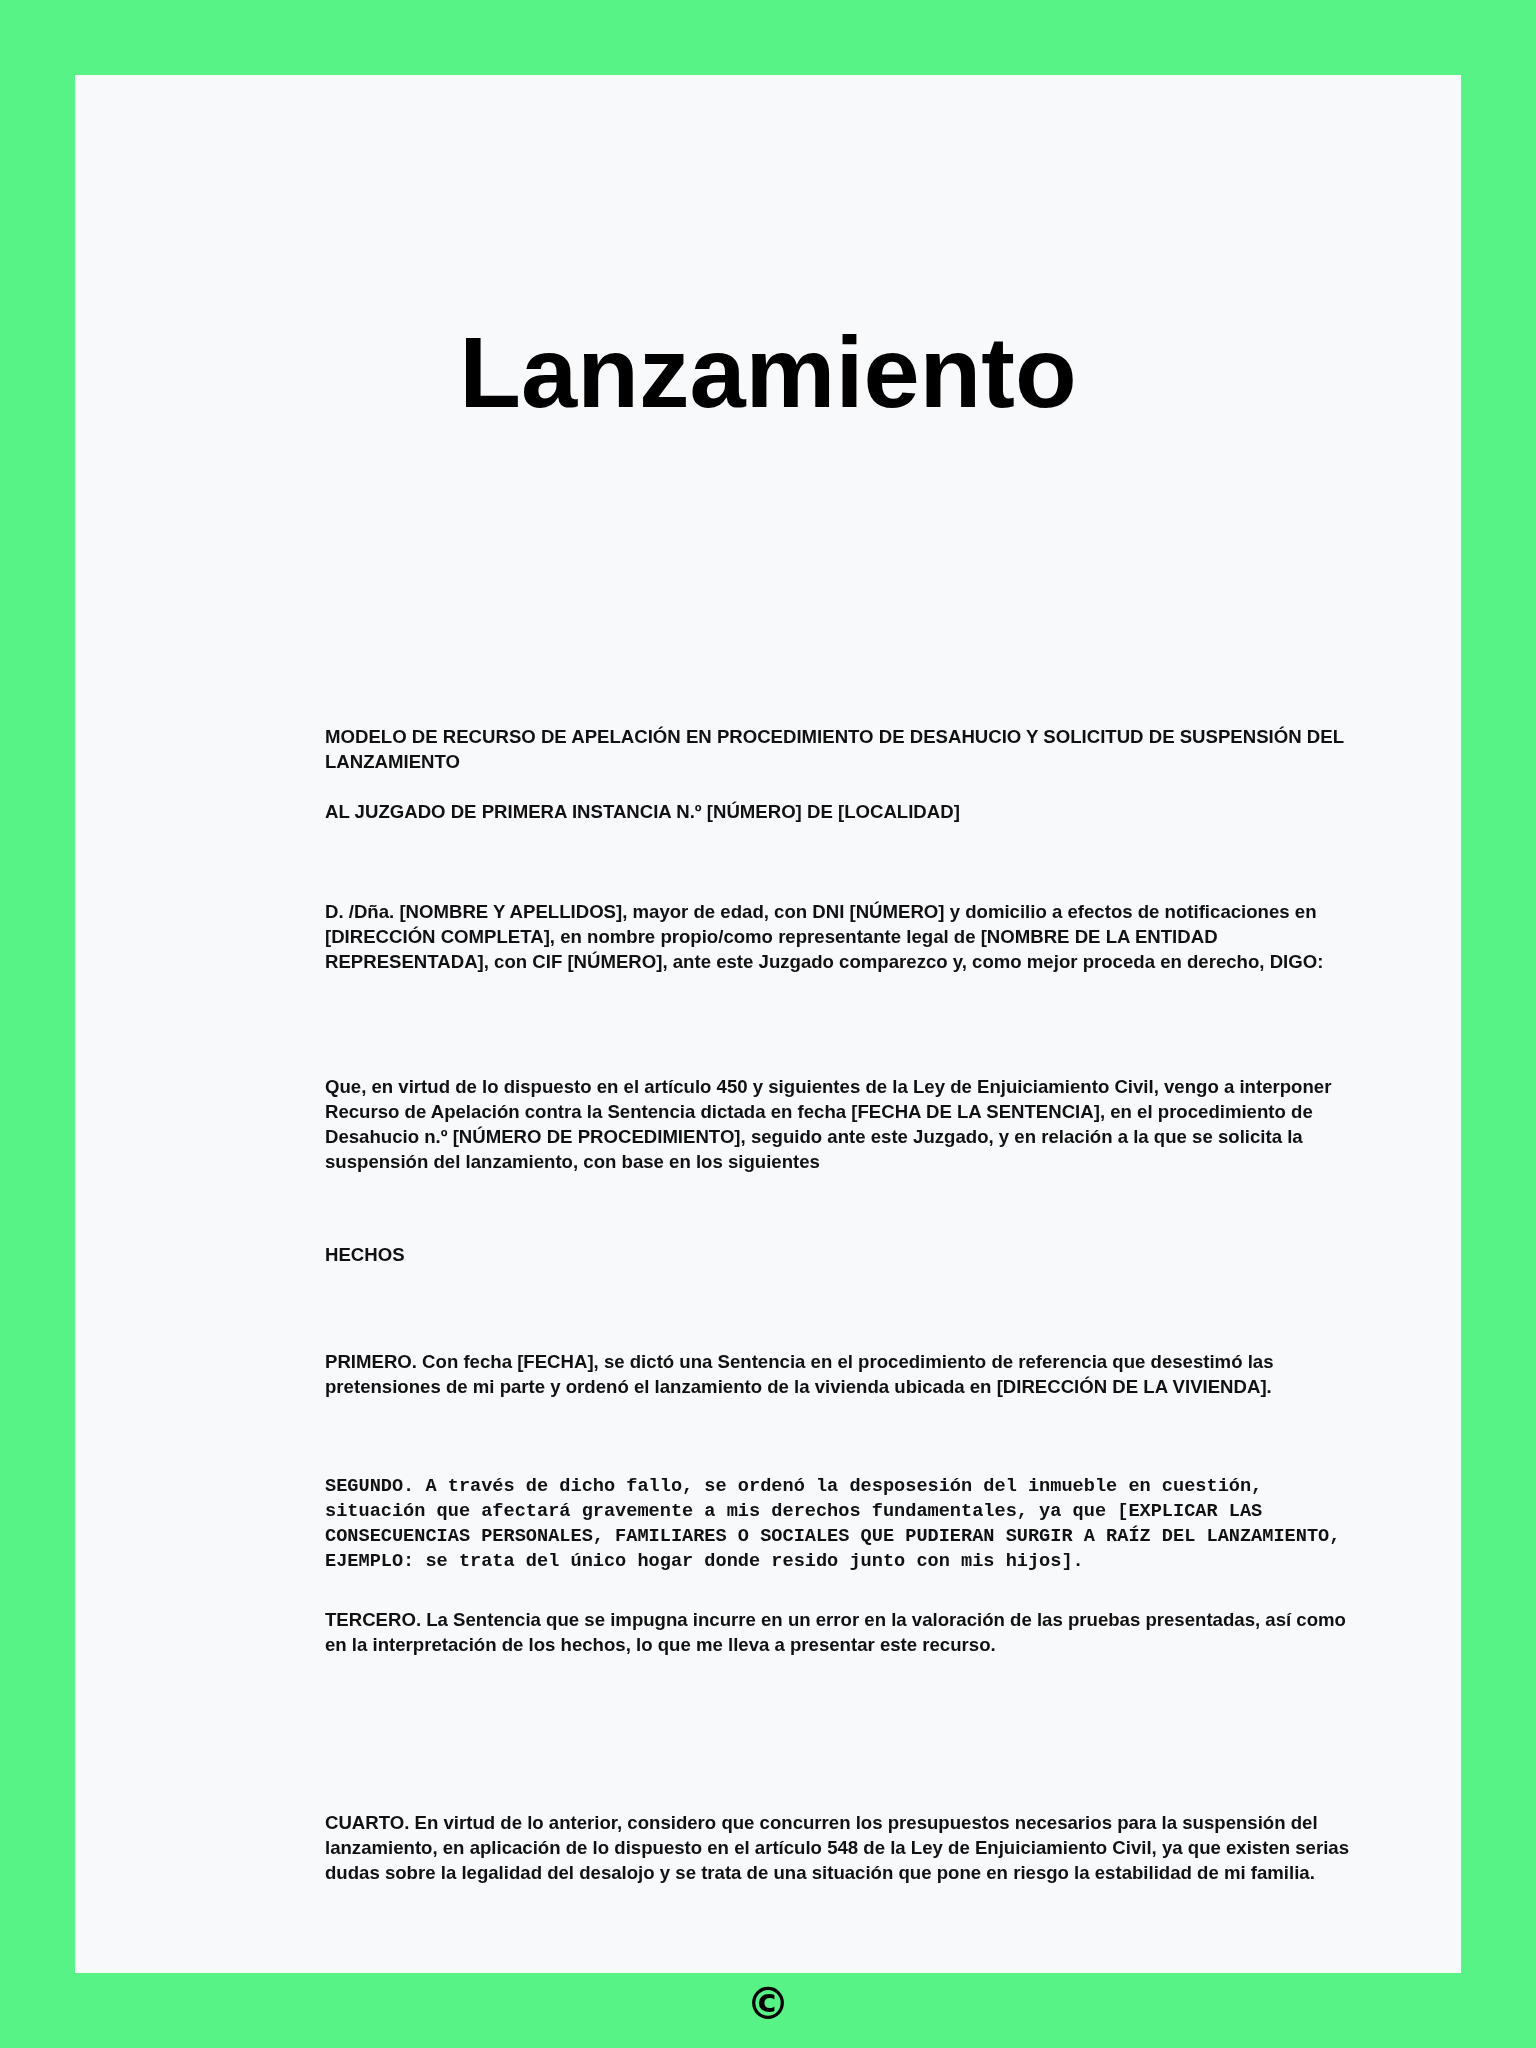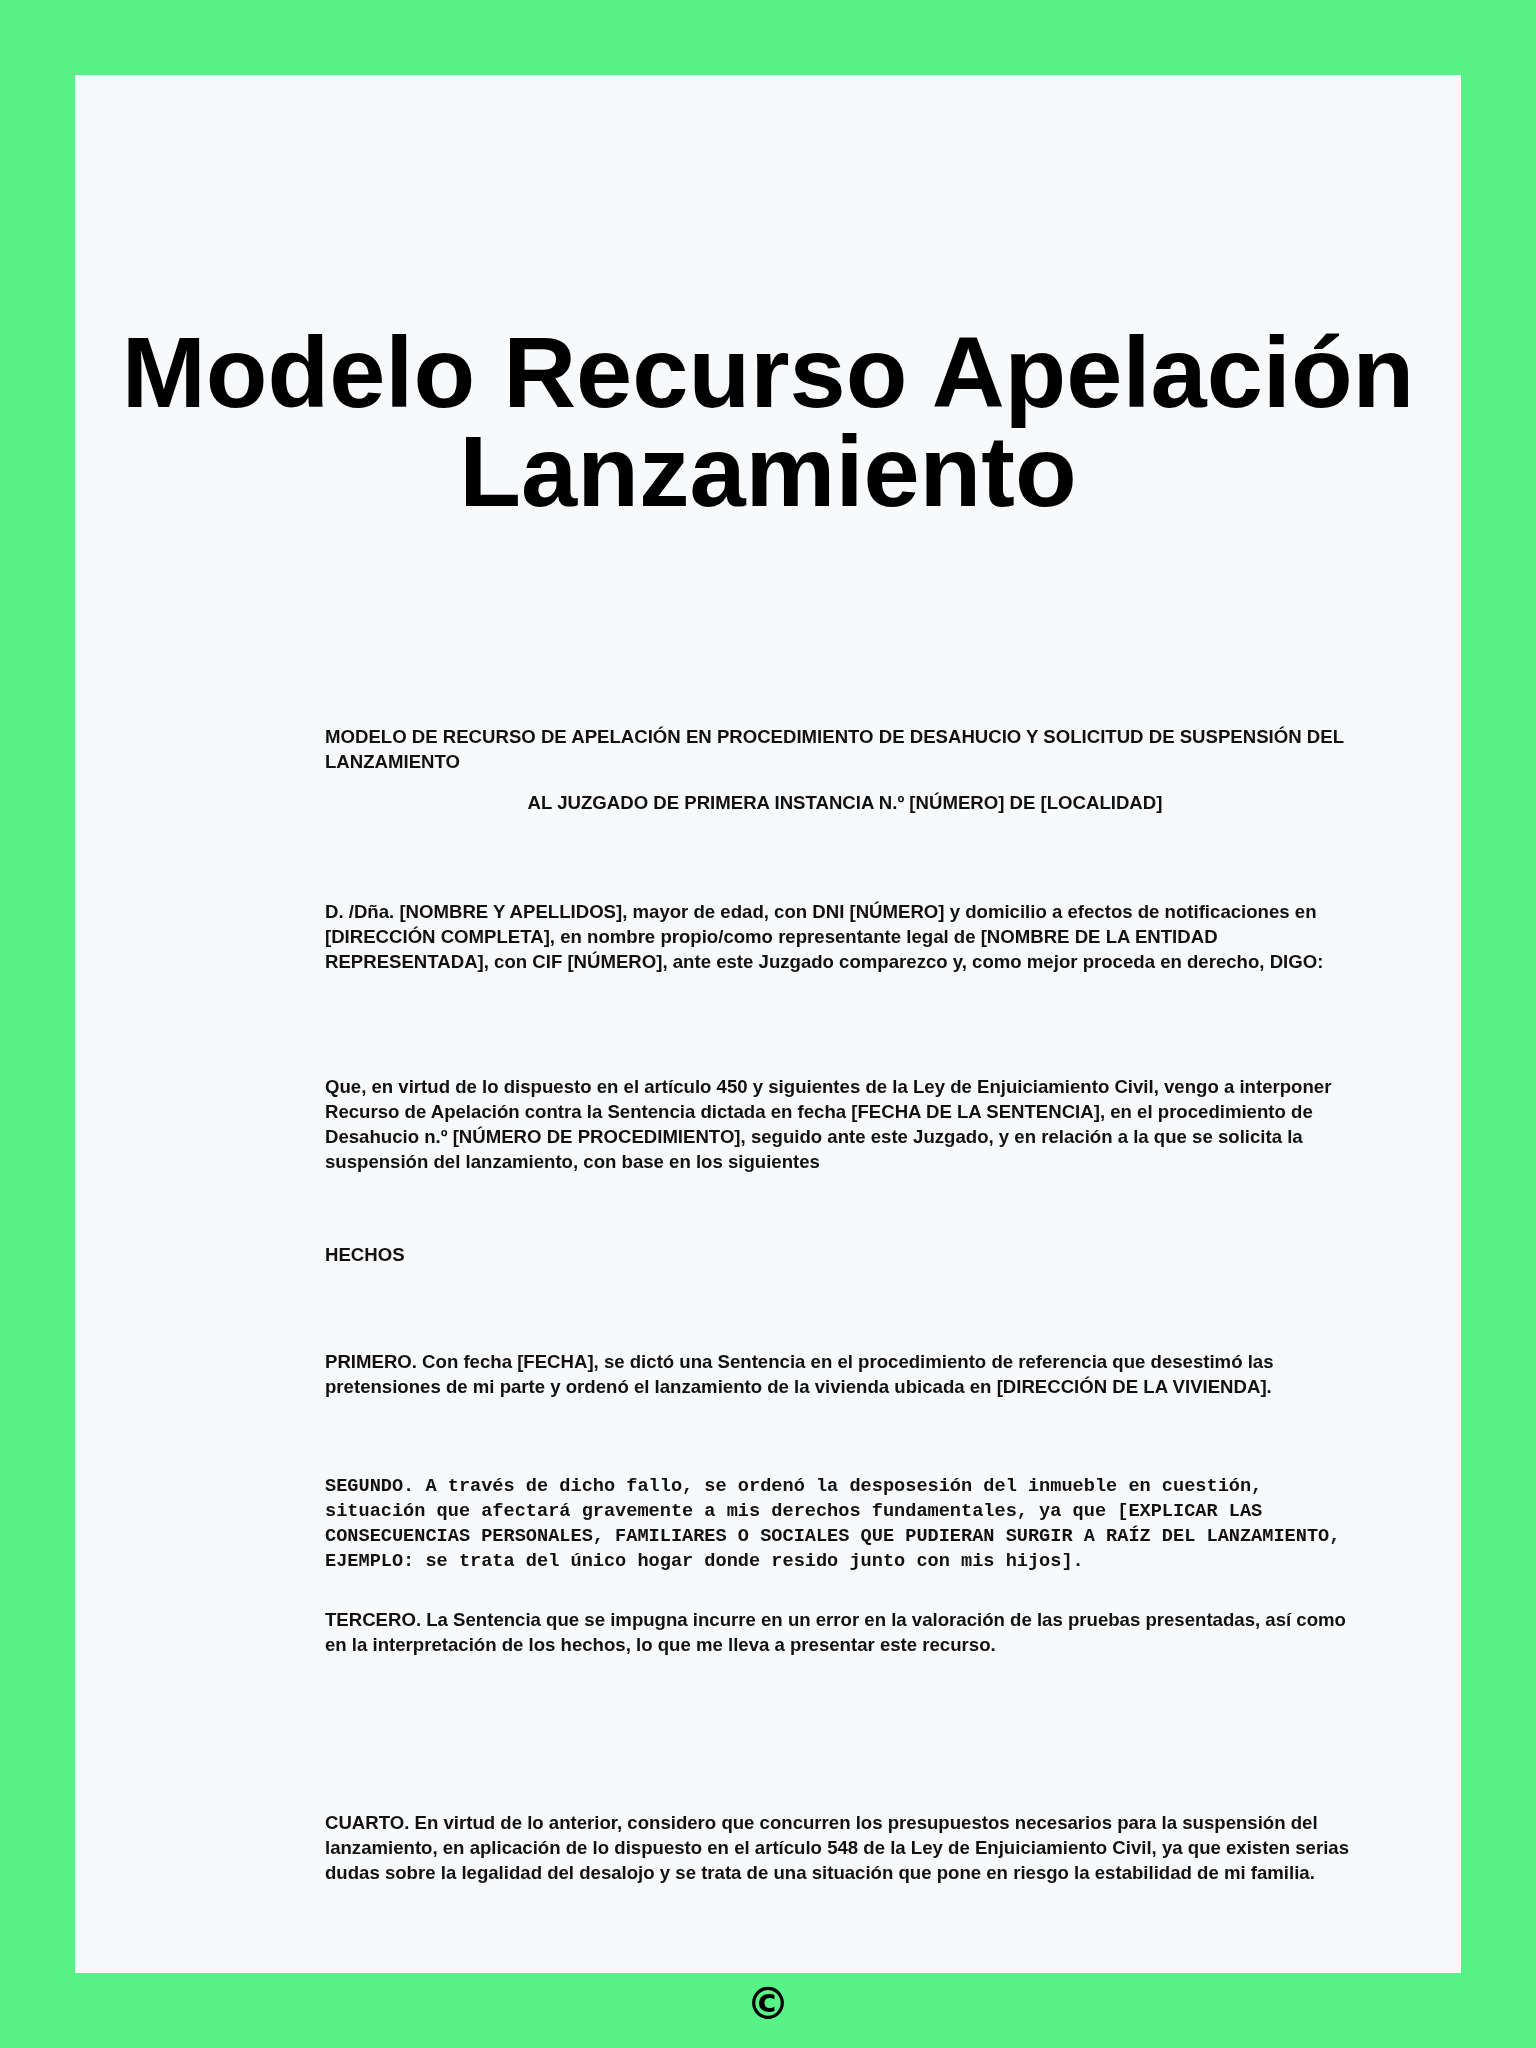--- a/index.html
+++ b/index.html
@@ -54,27 +54,26 @@
       font-weight: bold;
       line-height: 48px;
       color: #000;
     }
   </style>
 </head>
 <body>
 
 <div class="page">
   <h1 class="title">
-    <span>Modelo Recurso Apelación</span>
     <span>Lanzamiento</span>
   </h1>
 
   <div class="body">
     <p class="para" style="top:0px;">MODELO DE RECURSO DE APELACIÓN EN PROCEDIMIENTO DE DESAHUCIO Y SOLICITUD DE SUSPENSIÓN DEL LANZAMIENTO</p>
-    <p class="para" style="top:66px;text-align:center;">AL JUZGADO DE PRIMERA INSTANCIA N.º [NÚMERO] DE [LOCALIDAD]</p>
+    <p class="para" style="top:75px;">AL JUZGADO DE PRIMERA INSTANCIA N.º [NÚMERO] DE [LOCALIDAD]</p>
     <p class="para" style="top:175px;">D. /Dña. [NOMBRE Y APELLIDOS], mayor de edad, con DNI [NÚMERO] y domicilio a efectos de notificaciones en [DIRECCIÓN COMPLETA], en nombre propio/como representante legal de [NOMBRE DE LA ENTIDAD REPRESENTADA], con CIF [NÚMERO], ante este Juzgado comparezco y, como mejor proceda en derecho, DIGO:</p>
     <p class="para" style="top:350px;">Que, en virtud de lo dispuesto en el artículo 450 y siguientes de la Ley de Enjuiciamiento Civil, vengo a interponer Recurso de Apelación contra la Sentencia dictada en fecha [FECHA DE LA SENTENCIA], en el procedimiento de Desahucio n.º [NÚMERO DE PROCEDIMIENTO], seguido ante este Juzgado, y en relación a la que se solicita la suspensión del lanzamiento, con base en los siguientes</p>
     <p class="para" style="top:518px;">HECHOS</p>
     <p class="para" style="top:625px;">PRIMERO. Con fecha [FECHA], se dictó una Sentencia en el procedimiento de referencia que desestimó las pretensiones de mi parte y ordenó el lanzamiento de la vivienda ubicada en [DIRECCIÓN DE LA VIVIENDA].</p>
     <p class="para" style="top:750px;font-family:Liberation Mono, monospace;">SEGUNDO. A través de dicho fallo, se ordenó la desposesión del inmueble en cuestión, situación que afectará gravemente a mis derechos fundamentales, ya que [EXPLICAR LAS CONSECUENCIAS PERSONALES, FAMILIARES O SOCIALES QUE PUDIERAN SURGIR A RAÍZ DEL LANZAMIENTO, EJEMPLO: se trata del único hogar donde resido junto con mis hijos].</p>
     <p class="para" style="top:883px;">TERCERO. La Sentencia que se impugna incurre en un error en la valoración de las pruebas presentadas, así como en la interpretación de los hechos, lo que me lleva a presentar este recurso.</p>
     <p class="para" style="top:1050px;margin-top:36px;">CUARTO. En virtud de lo anterior, considero que concurren los presupuestos necesarios para la suspensión del lanzamiento, en aplicación de lo dispuesto en el artículo 548 de la Ley de Enjuiciamiento Civil, ya que existen serias dudas sobre la legalidad del desalojo y se trata de una situación que pone en riesgo la estabilidad de mi familia.</p>
   </div>
 
   <div class="copyright">©</div>

